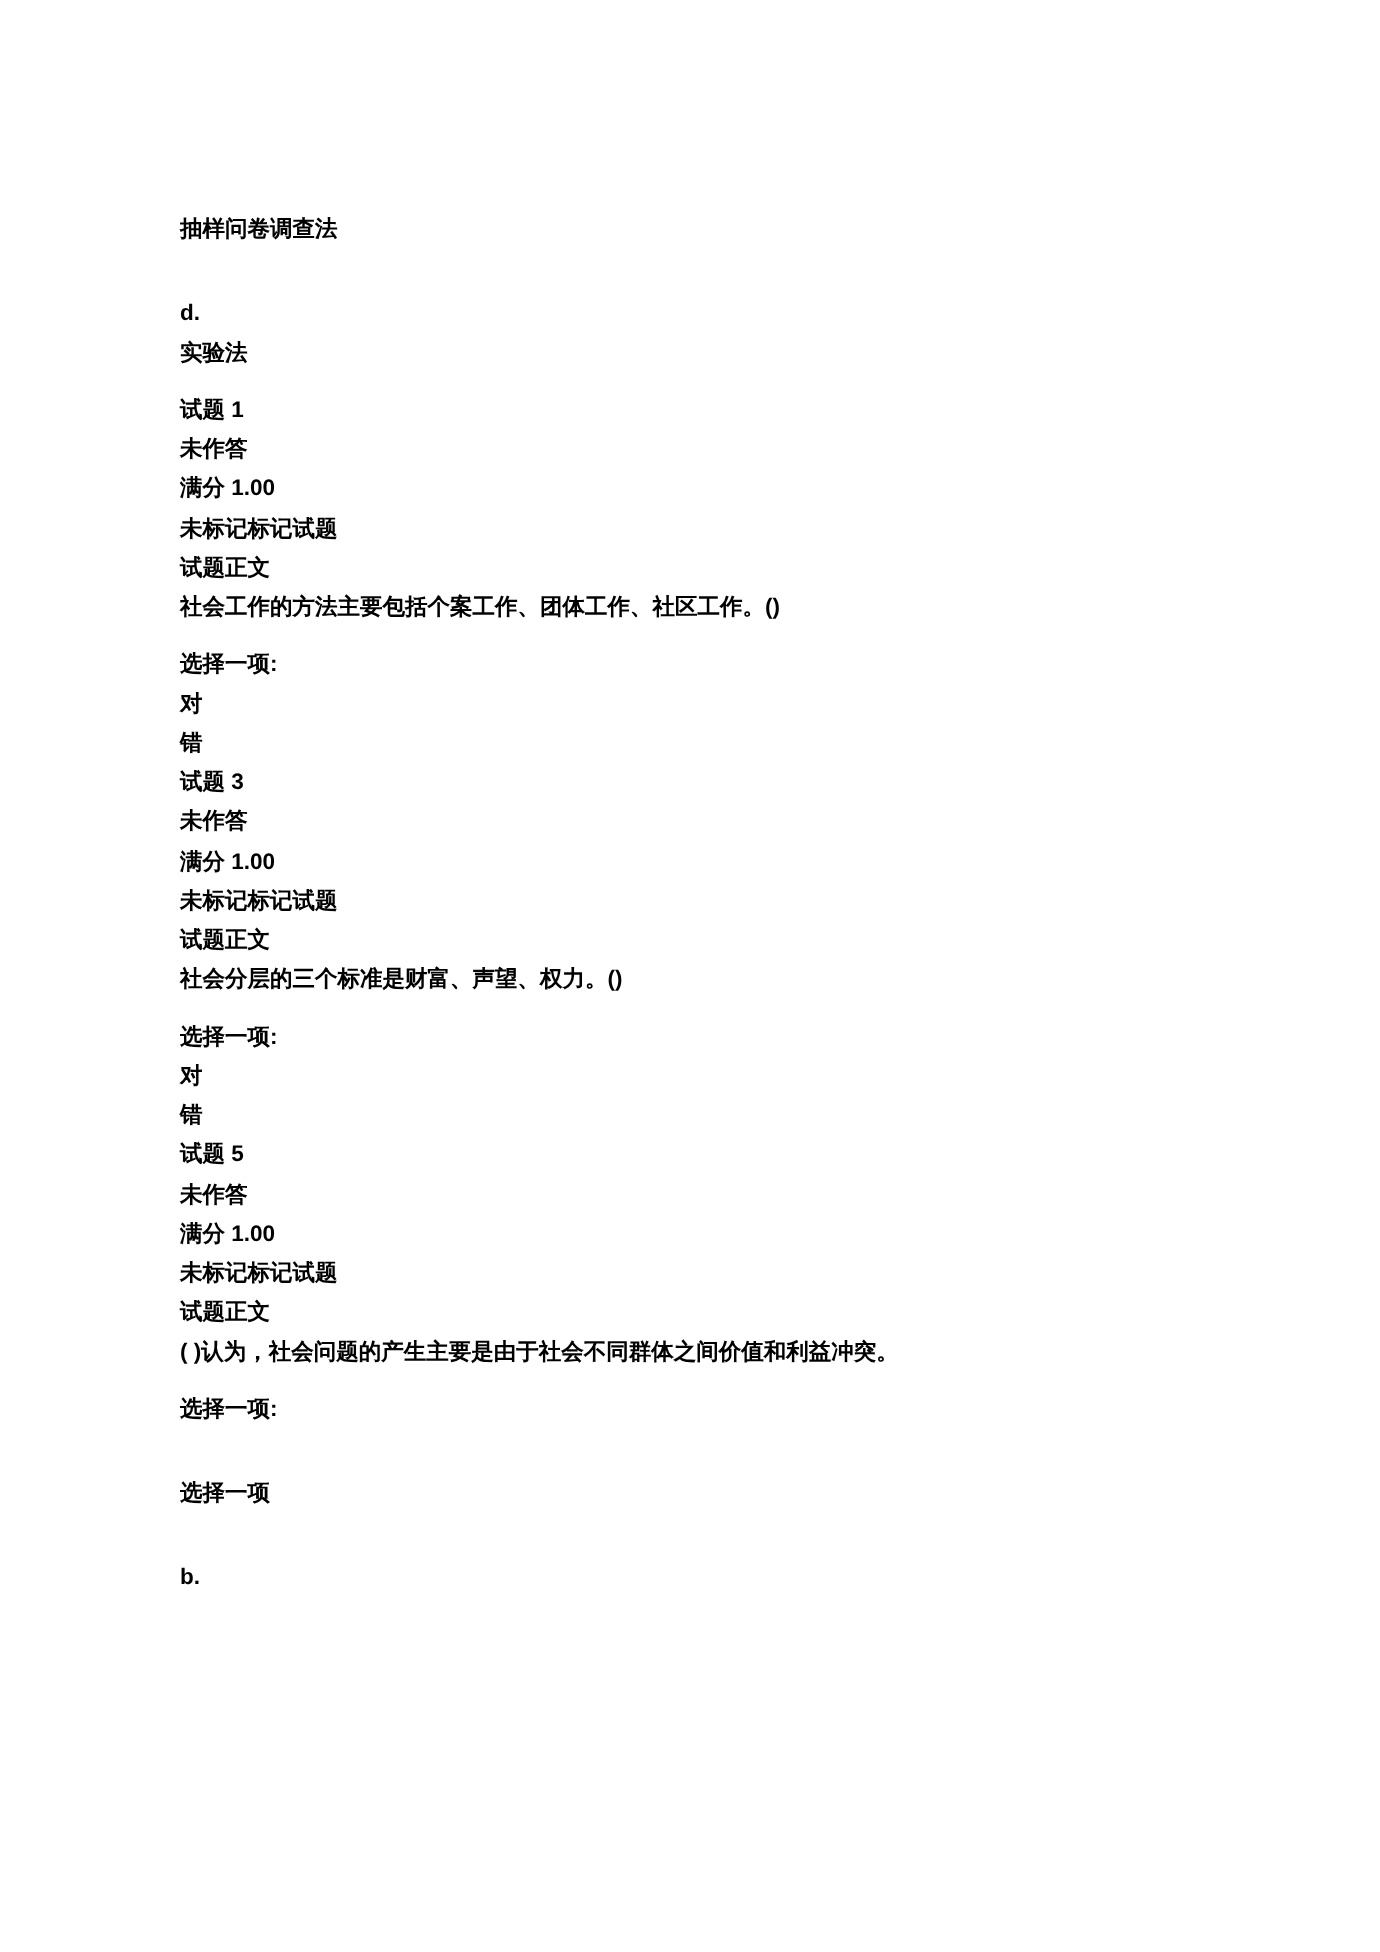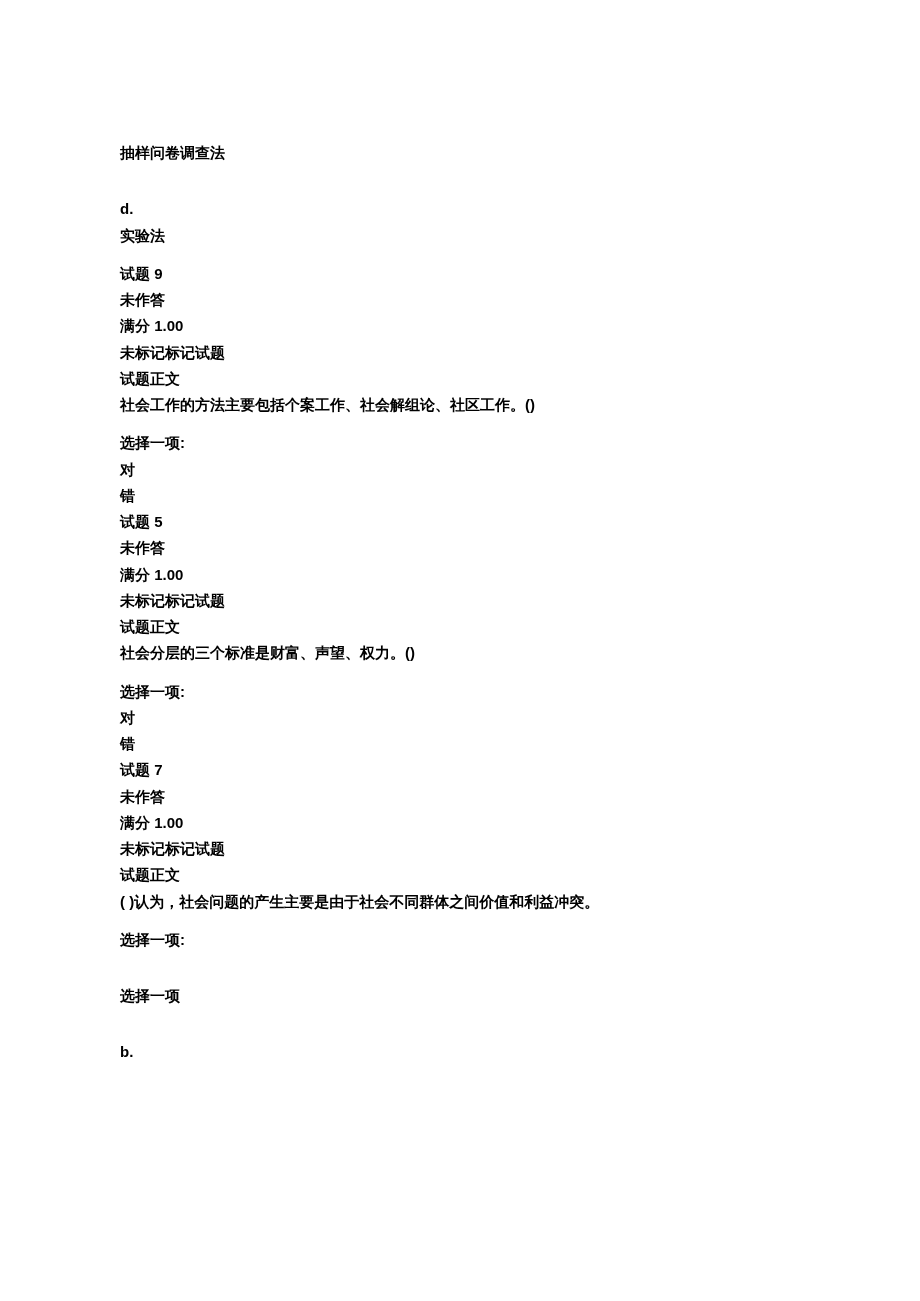--- a/index.html
+++ b/index.html
@@ -25,45 +25,45 @@
 </head>
 <body>
 
 <p>抽样问卷调查法</p>
 <div class="spacer-md"></div>
 
 <p>d.</p>
 <p>实验法</p>
 <div class="spacer-sm"></div>
 
-<p>试题 9</p>
+<p>试题 1</p>
 <p>未作答</p>
 <p>满分 1.00</p>
 <p>未标记标记试题</p>
 <p>试题正文</p>
-<p>社会工作的方法主要包括个案工作、社会解组论、社区工作。()</p>
+<p>社会工作的方法主要包括个案工作、团体工作、社区工作。()</p>
 <div class="spacer-sm"></div>
 
 <p>选择一项:</p>
 <p>对</p>
 <p>错</p>
 
-<p>试题 5</p>
+<p>试题 3</p>
 <p>未作答</p>
 <p>满分 1.00</p>
 <p>未标记标记试题</p>
 <p>试题正文</p>
 <p>社会分层的三个标准是财富、声望、权力。()</p>
 <div class="spacer-sm"></div>
 
 <p>选择一项:</p>
 <p>对</p>
 <p>错</p>
 
-<p>试题 7</p>
+<p>试题 5</p>
 <p>未作答</p>
 <p>满分 1.00</p>
 <p>未标记标记试题</p>
 <p>试题正文</p>
 <p>(       )认为，社会问题的产生主要是由于社会不同群体之间价值和利益冲突。</p>
 <div class="spacer-sm"></div>
 
 <p>选择一项:</p>
 <div class="spacer-md"></div>
 

